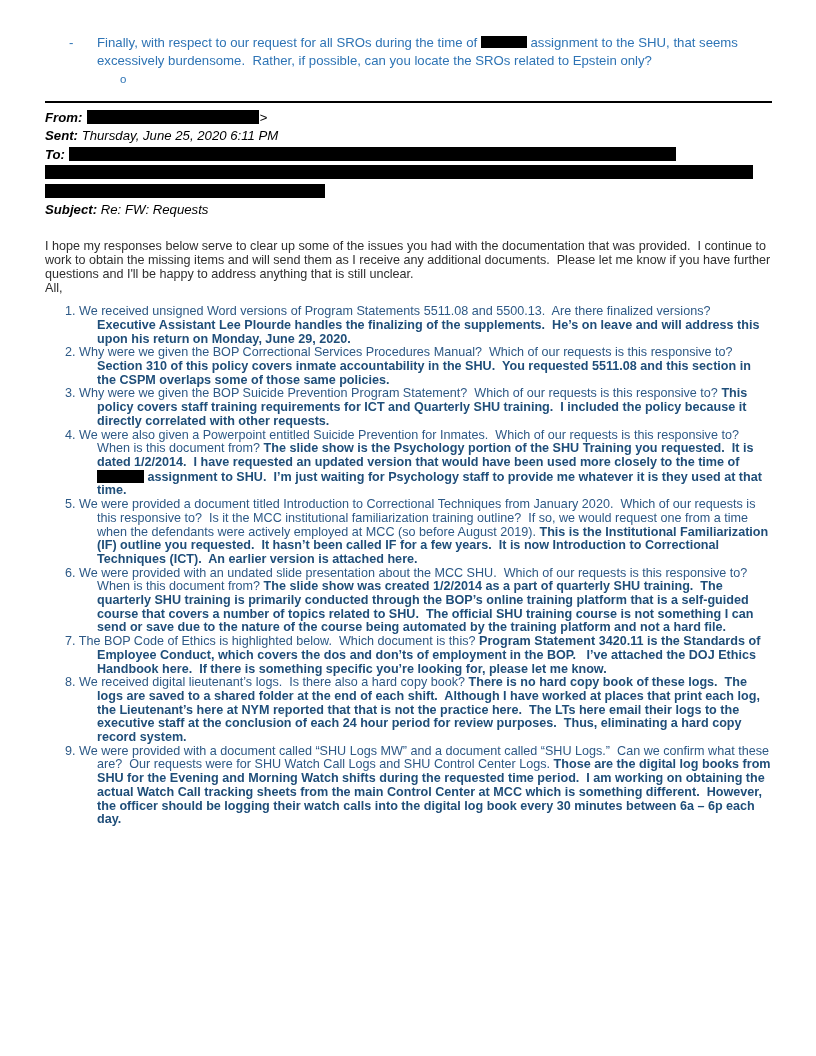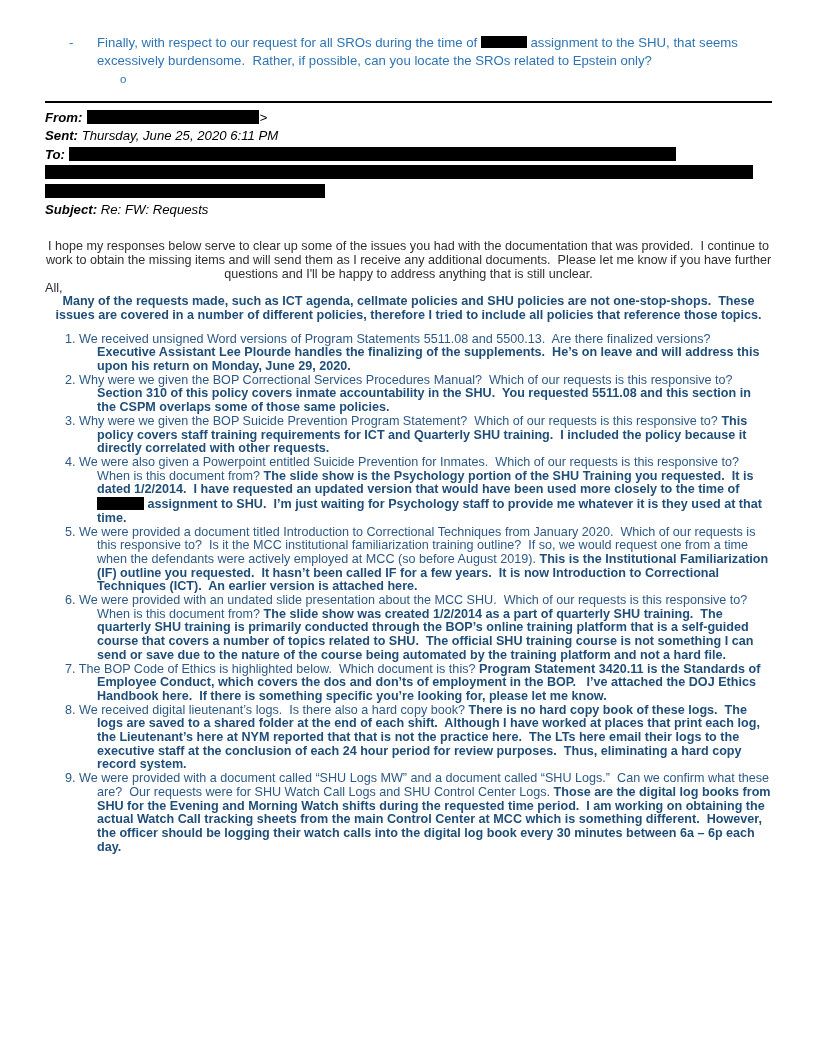--- a/index.html
+++ b/index.html
@@ -2,21 +2,21 @@
 <html><head>
 <meta charset="utf-8">
 <style>
   html,body{margin:0;padding:0;}
   body{
     width:816px;height:1056px;background:#ffffff;overflow:hidden;
     font-family:"Liberation Sans",sans-serif;
     -webkit-font-smoothing:antialiased;
   }
   .page{padding:34px 44px 0 45px;box-sizing:border-box;width:816px;height:1056px;}
-  .pw{white-space:pre-wrap;text-align:center;}
+  .pw{white-space:pre-wrap;}
 
   
   .top-section{color:#2E74B5;font-size:13.2px;line-height:18px;}
   .bullet-line{display:flex;}
   .bullet-marker-col{flex:0 0 52px;box-sizing:border-box;padding-left:24px;}
   .bullet-text{flex:1;}
   .sub-bullet-line{display:flex;padding-left:75px;}
   .sub-bullet-marker{flex:0 0 16px;font-size:11.5px;}
 
   
@@ -66,21 +66,20 @@
     <div><span class="hlabel">Sent:</span> <span>Thursday, June 25, 2020 6:11 PM</span></div>
     <div><span class="hlabel">To:</span><span class="redaction to-block"></span></div>
     <div><span class="redaction to-block2"></span></div>
     <div><span class="redaction to-block3"></span></div>
     <div><span class="hlabel">Subject:</span> <span>Re: FW: Requests</span></div>
   </div>
 
   <div class="email-body">
     <p class="para pw">I hope my responses below serve to clear up some of the issues you had with the documentation that was provided.  I continue to work to obtain the missing items and will send them as I receive any additional documents.  Please let me know if you have further questions and I'll be happy to address anything that is still unclear.</p>
     <p class="para">All,</p>
-    <p class="bold-navy pw">Many of the requests made, such as ICT agenda, cellmate policies and SHU policies are not one-stop-shops.  These issues are covered in a number of different policies, therefore I tried to include all policies that reference those topics.</p>
 
     <div class="qa-list">
 
       <p class="qa-item"><span>1.</span> <span class="pw">We received unsigned Word versions of Program Statements 5511.08 and 5500.13.  Are there finalized versions?</span> <span class="answer pw">Executive Assistant Lee Plourde handles the finalizing of the supplements.  He’s on leave and will address this upon his return on Monday, June 29, 2020.</span></p>
 
       <p class="qa-item"><span>2.</span> <span class="pw">Why were we given the BOP Correctional Services Procedures Manual?  Which of our requests is this responsive to?</span> <span class="answer pw">Section 310 of this policy covers inmate accountability in the SHU.  You requested 5511.08 and this section in the CSPM overlaps some of those same policies.</span></p>
 
       <p class="qa-item"><span>3.</span> <span class="pw">Why were we given the BOP Suicide Prevention Program Statement?  Which of our requests is this responsive to?</span> <span class="answer pw">This policy covers staff training requirements for ICT and Quarterly SHU training.  I included the policy because it directly correlated with other requests.</span></p>
 
       <p class="qa-item"><span>4.</span> <span class="pw">We were also given a Powerpoint entitled Suicide Prevention for Inmates.  Which of our requests is this responsive to?  When is this document from?</span> <span class="answer pw">The slide show is the Psychology portion of the SHU Training you requested.  It is dated 1/2/2014.  I have requested an updated version that would have been used more closely to the time of</span> <span class="redaction q-redaction"></span> <span class="answer pw">assignment to SHU.  I’m just waiting for Psychology staff to provide me whatever it is they used at that time.</span></p>

